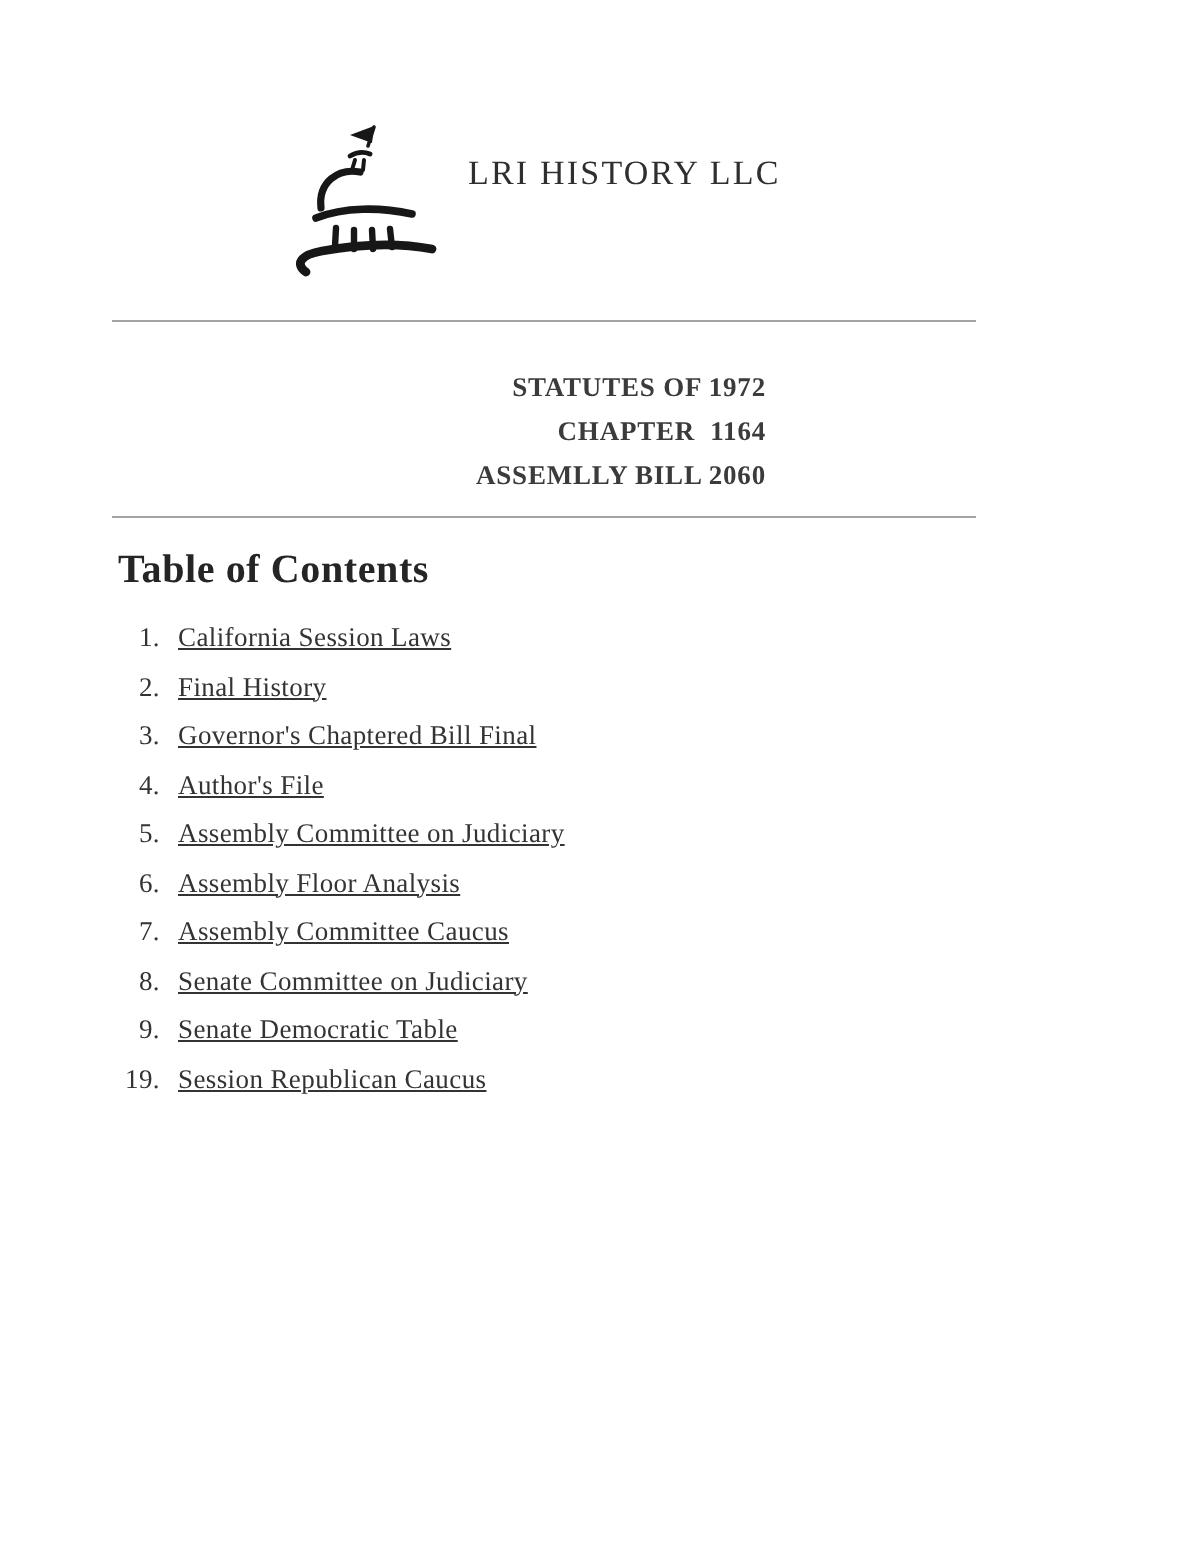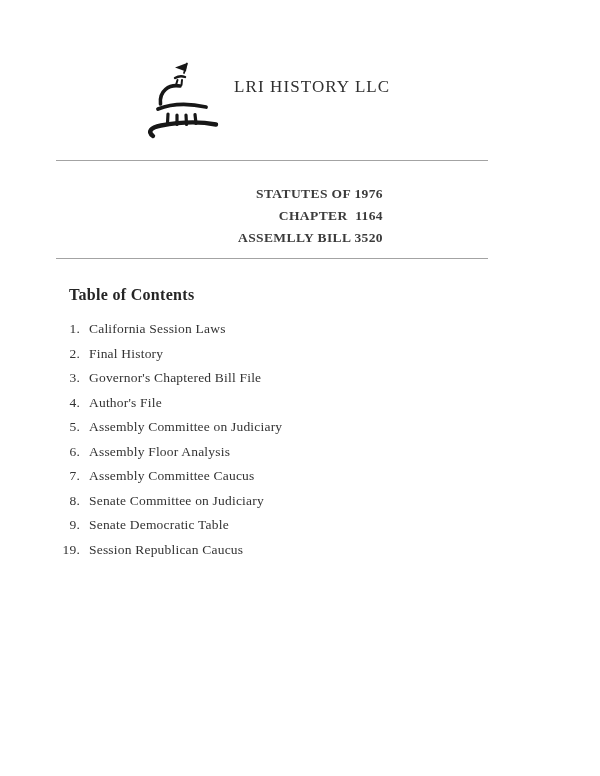--- a/index.html
+++ b/index.html
@@ -80,22 +80,22 @@
   .statutes .statute-line { white-space: pre-wrap; }
 
   
   .toc {
     position: absolute;
     top: 270px;
     left: 53px;
     width: 480px;
   }
   .toc-title {
-    margin: 16px;
-    font-size: 16px;
+    margin: 6px;
+    font-size: 20px;
     font-weight: bold;
     letter-spacing: 0.3px;
     color: #252525;
     line-height: 18px;
   }
   .toc-list {
     list-style: none;
     margin: 18px 0 0 0;
     padding: 0;
   }
@@ -107,21 +107,21 @@
     margin-bottom: 11px;
     color: #333333;
     letter-spacing: 0.2px;
   }
   .toc-num {
     width: 27px;
     text-align: right;
     margin-right: 9px;
     flex: 0 0 auto;
   }
-  .toc-label { flex: 1 1 auto; }
+  .toc-label { flex: 1 1 auto; text-decoration: underline; }
 </style>
 </head>
 <body>
 
 <div class="page">
 
   <header class="letterhead">
     <div class="logo">
       <svg viewBox="0 0 78 84" width="78" height="84" aria-hidden="true">
         <g fill="none" stroke="#171717" stroke-linecap="round">
@@ -147,41 +147,41 @@
       </svg>
     </div>
     <div class="company-info">
       <div class="company-name">LRI HISTORY LLC</div>
     </div>
   </header>
 
   <hr class="rule rule-top">
 
   <section class="statutes">
-    <div class="statute-line">STATUTES OF 1976</div>
+    <div class="statute-line">STATUTES OF 1972</div>
     <div class="statute-line">CHAPTER  1164</div>
-    <div class="statute-line">ASSEMLLY BILL 3520</div>
+    <div class="statute-line">ASSEMLLY BILL 2060</div>
   </section>
 
   <hr class="rule rule-bottom">
 
   <main class="toc">
     <h2 class="toc-title">Table of Contents</h2>
     <ol class="toc-list">
       <li class="toc-item">
         <span class="toc-num">1.</span>
         <span class="toc-label">California Session Laws</span>
       </li>
       <li class="toc-item">
         <span class="toc-num">2.</span>
         <span class="toc-label">Final History</span>
       </li>
       <li class="toc-item">
         <span class="toc-num">3.</span>
-        <span class="toc-label">Governor's Chaptered Bill File</span>
+        <span class="toc-label">Governor's Chaptered Bill Final</span>
       </li>
       <li class="toc-item">
         <span class="toc-num">4.</span>
         <span class="toc-label">Author's File</span>
       </li>
       <li class="toc-item">
         <span class="toc-num">5.</span>
         <span class="toc-label">Assembly Committee on Judiciary</span>
       </li>
       <li class="toc-item">

